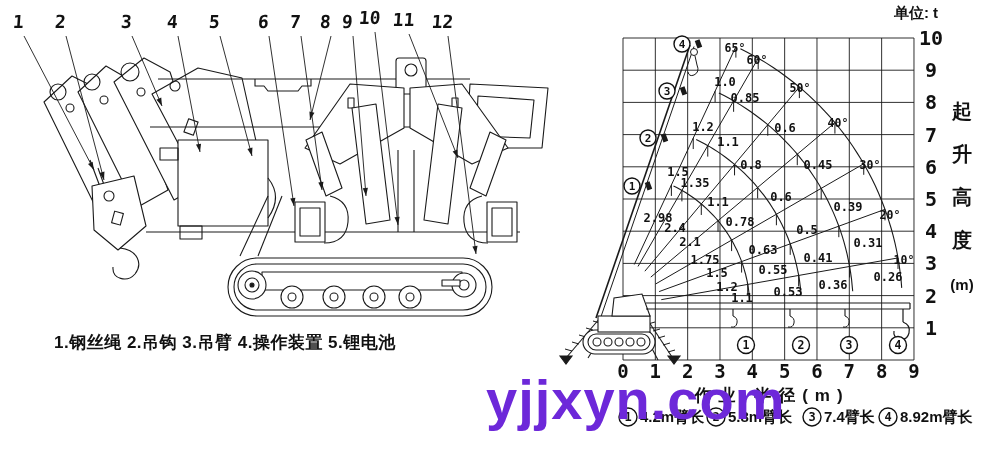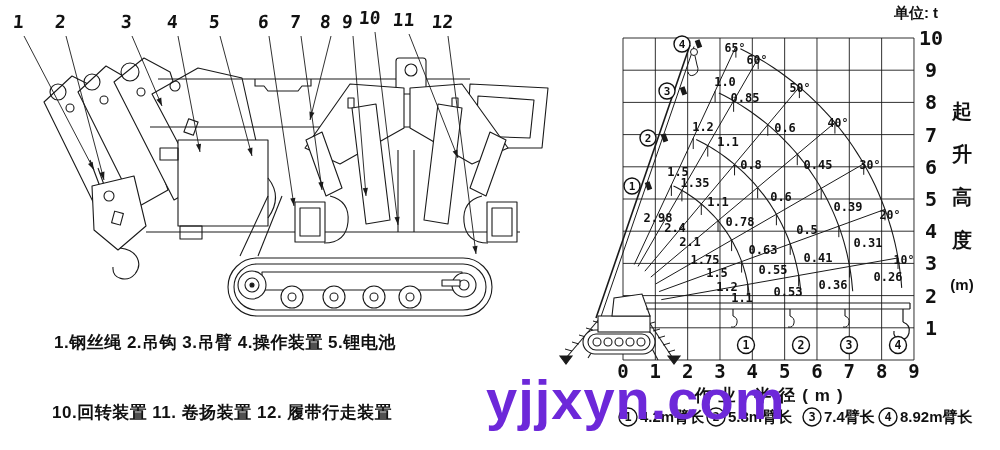--- a/index.html
+++ b/index.html
@@ -371,16 +371,15 @@
           <text x="812" y="421.32" class="cadnum" font-size="12" text-anchor="middle">3</text>
           <text x="824" y="422" class="cjk" font-size="15" text-anchor="start">7.4臂长</text>
           <circle cx="888" cy="417" r="9" fill="#fff" stroke="#111" stroke-width="1.4"></circle>
           <text x="888" y="421.32" class="cadnum" font-size="12" text-anchor="middle">4</text>
           <text x="900" y="422" class="cjk" font-size="15" text-anchor="start">8.92m臂长</text>
         </g>
       </g>
   </svg>
 
   <div id="parts1" class="parts-line">1.钢丝绳 2.吊钩 3.吊臂 4.操作装置 5.锂电池</div>
-  <div id="parts3" class="parts-line">10.回转装置 11. 卷扬装置 12. 履带行走装置</div>
 
   <div class="watermark">yjjxyn.com</div>
 </div>
 
 </body></html>

